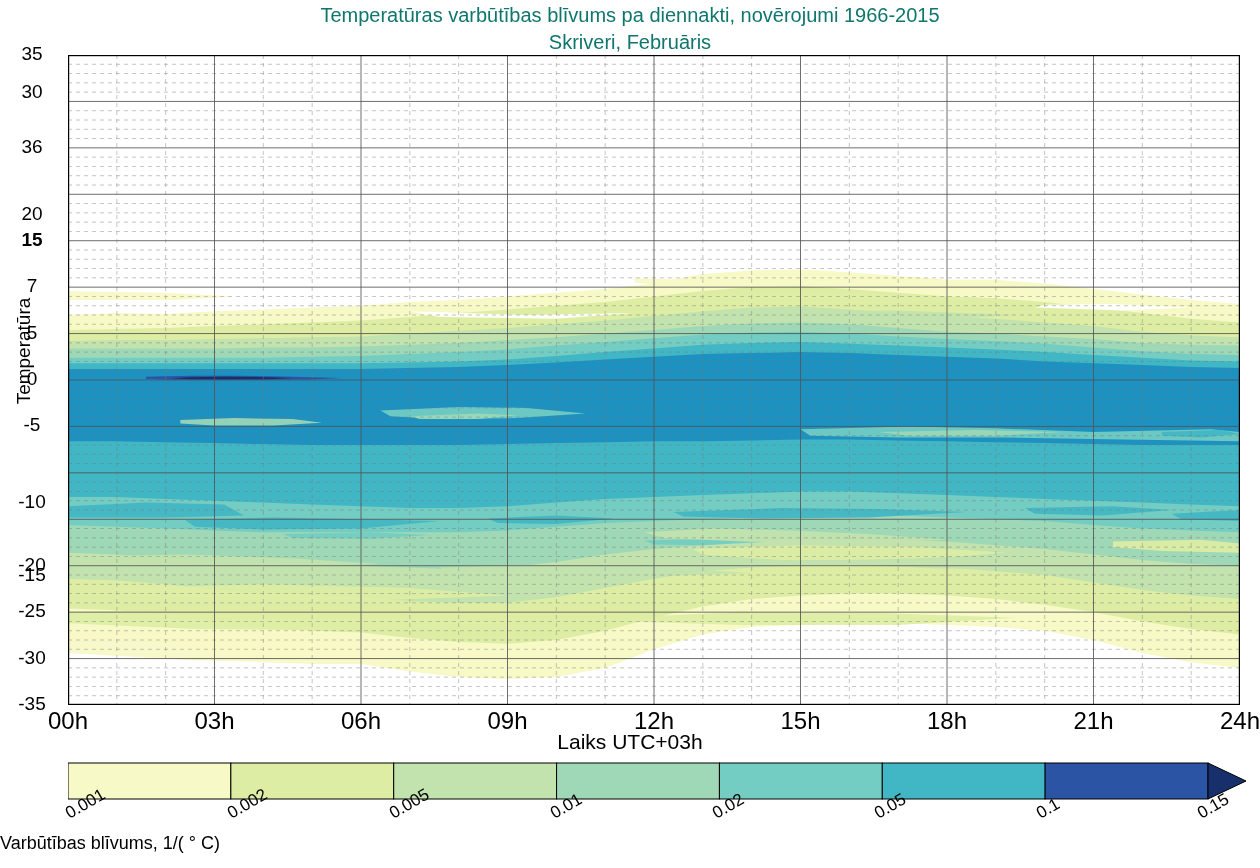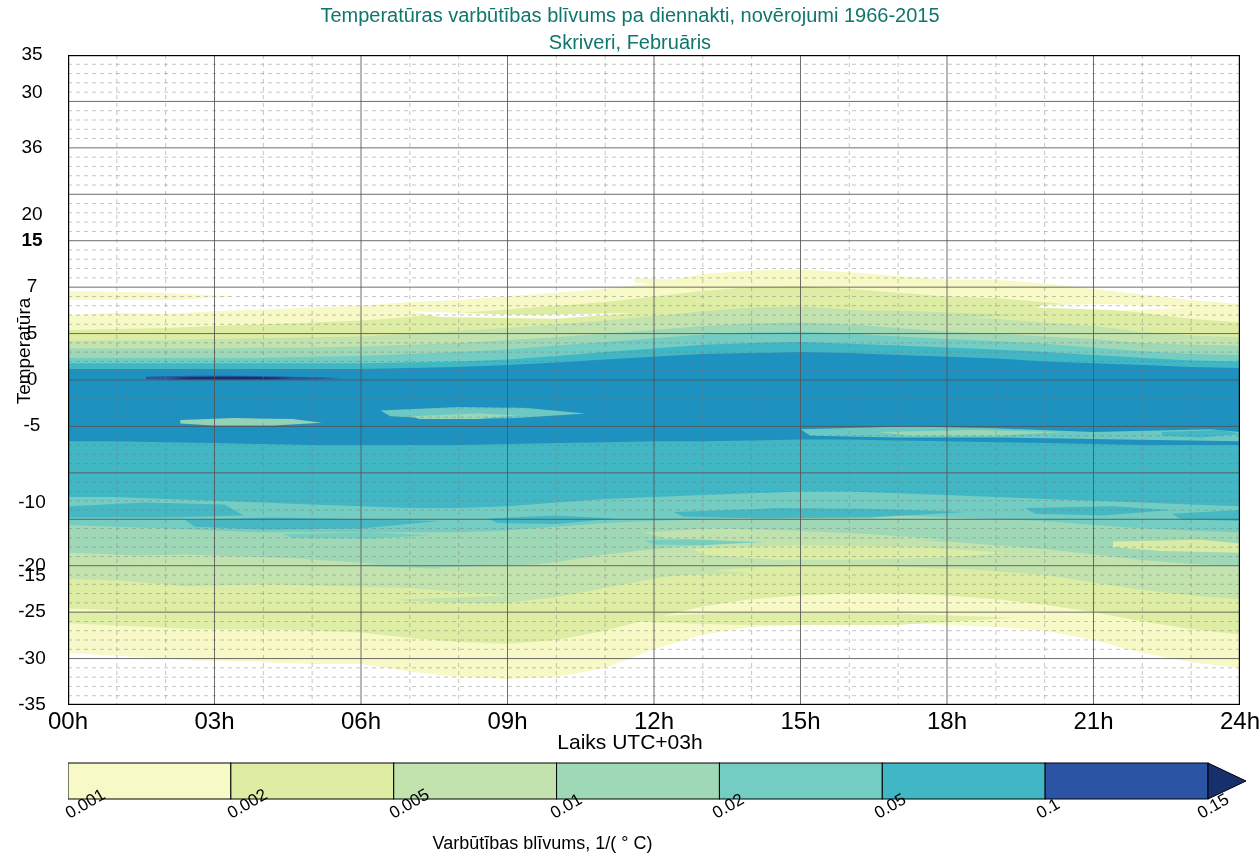--- a/index.html
+++ b/index.html
@@ -11,21 +11,21 @@
   #plot-wrap{position:absolute;left:68px;top:55px;width:1172px;height:650px;}
   #plot-svg{display:block;width:1172px;height:650px;}
   #y-axis-title{position:absolute;left:-76px;top:340px;width:200px;text-align:center;font-size:19px;
       transform:rotate(-90deg);transform-origin:center center;}
   #x-axis-title{position:absolute;left:0;top:730px;width:1260px;text-align:center;font-size:21px;}
   .xtick{position:absolute;top:707px;font-size:24px;text-align:center;width:70px;}
   .ytk{position:absolute;font-size:19px;text-align:center;width:56px;left:4px;}
   #cbar-wrap{position:absolute;left:68px;top:762px;width:1172px;height:36px;}
   #cbar-svg{display:block;width:1180px;height:38px;}
   .cbtick{position:absolute;font-size:17px;white-space:nowrap;transform:rotate(-30deg);transform-origin:left top;}
-  #cbar-title{position:absolute;left:0;top:833px;width:1085px;text-align:center;font-size:18px;}
+  #cbar-title{position:absolute;left:0;top:833px;width:1085px;font-size:18px;}
 </style>
 </head>
 <body>
 
 <div id="root">
 
   <div class="ttl" id="title-main">Temperatūras varbūtības blīvums pa diennakti, novērojumi 1966-2015</div>
   <div class="ttl" id="title-sub">Skriveri, Februāris</div>
 
   <div id="plot-wrap">

